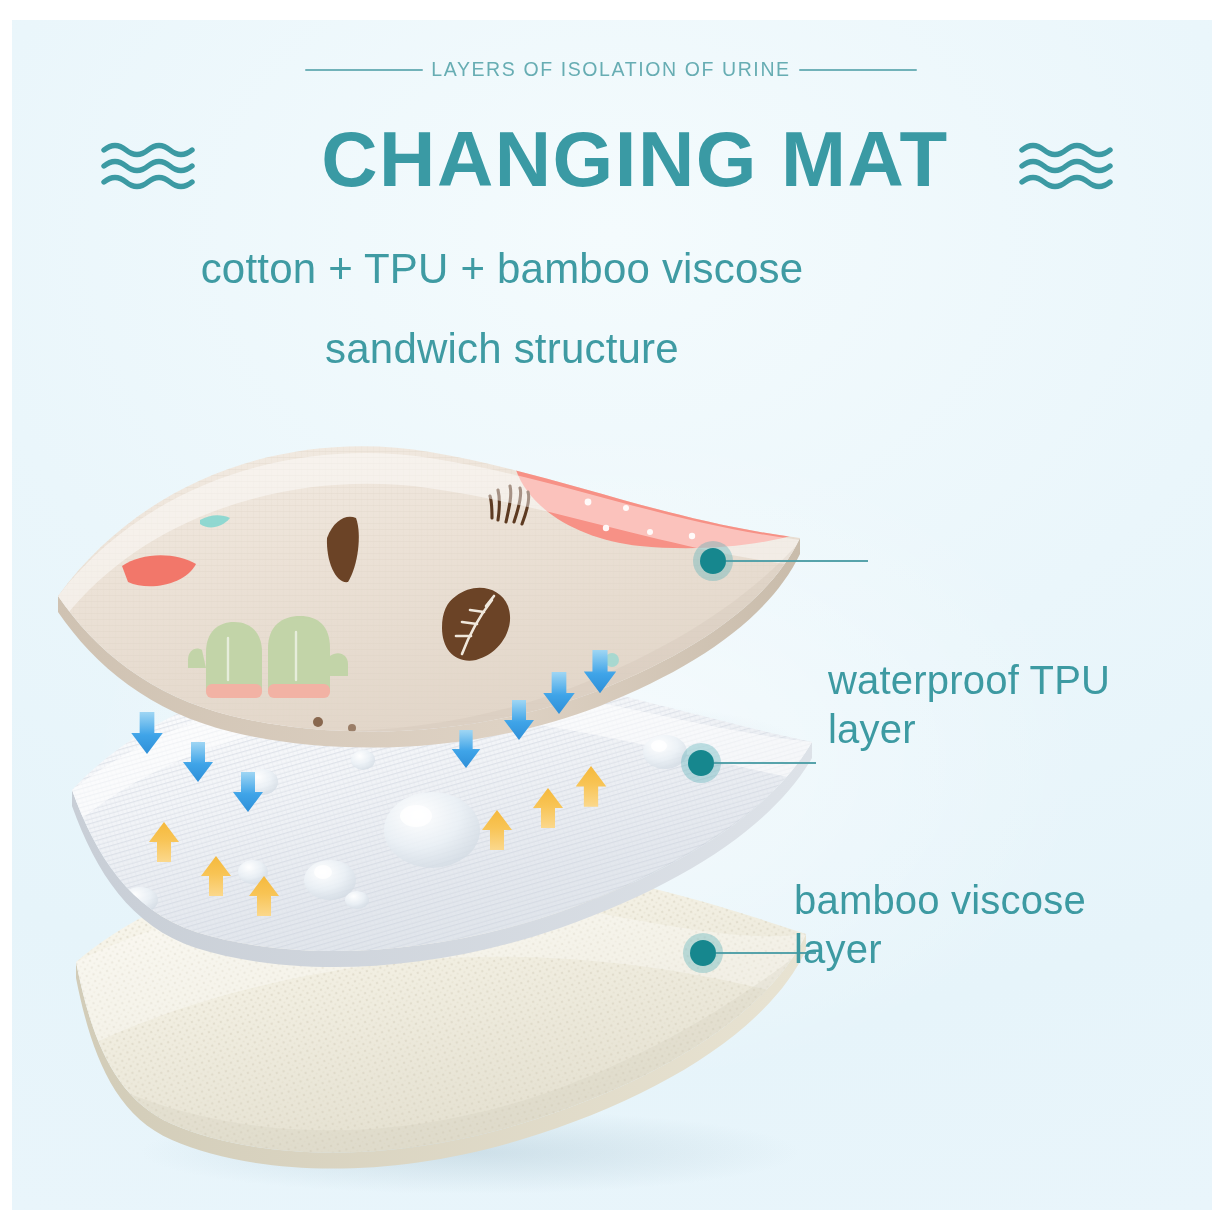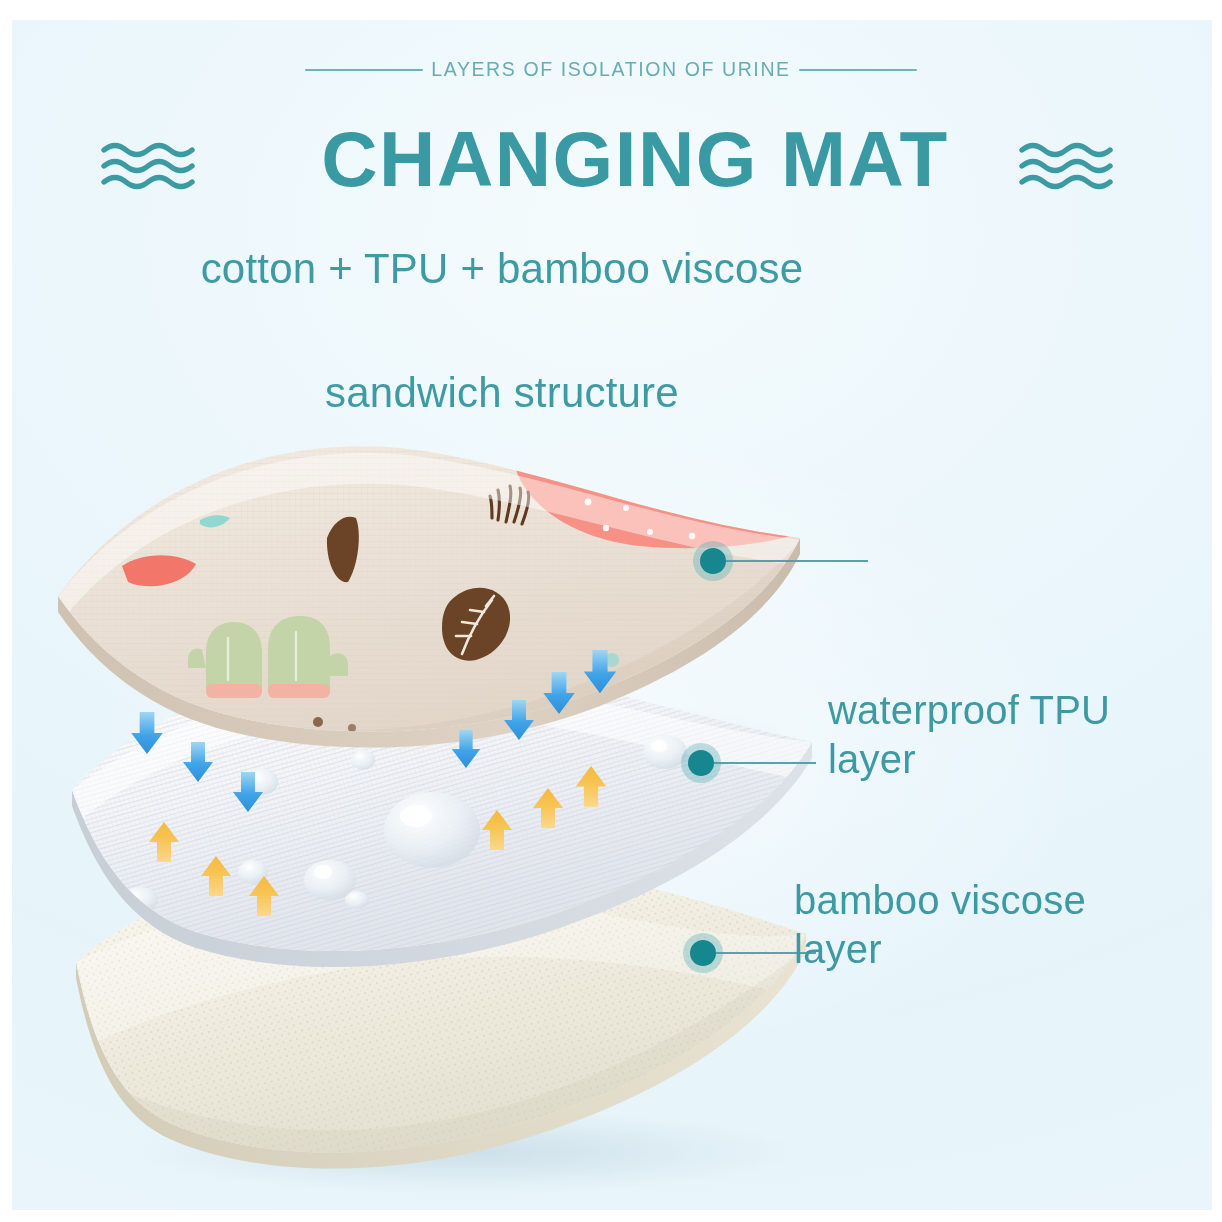--- a/index.html
+++ b/index.html
@@ -91,21 +91,21 @@
     position: absolute;
     left: 0;
     width: 1004px;
     text-align: center;
     color: #3f9ba3;
     font-size: 42px;
     font-weight: 400;
     letter-spacing: .2px;
   }
   .subtitle.line1 { top: 245px; }
-  .subtitle.line2 { top: 325px; margin-top: 44px; }
+  .subtitle.line2 { top: 325px; }
 
   
   .stack {
     position: absolute;
     left: 0;
     top: 0;
     width: 1222px;
     height: 1222px;
     pointer-events: none;
   }
@@ -114,21 +114,21 @@
   .callout {
     position: absolute;
     color: #3d9aa2;
     font-size: 40px;
     font-weight: 400;
     line-height: 1.22;
     letter-spacing: .2px;
     white-space: pre-line;
   }
   .callout-cotton { left: 884px; top: 518px; }
-  .callout-tpu    { left: 828px; top: 686px; }
+  .callout-tpu    { left: 828px; top: 656px; }
   .callout-bamboo { left: 794px; top: 876px; }
 
   .lead-dot {
     position: absolute;
     width: 26px;
     height: 26px;
     border-radius: 50%;
     background: #16878e;
     box-shadow: 0 0 0 7px rgba(90,175,183,0.38);
   }

